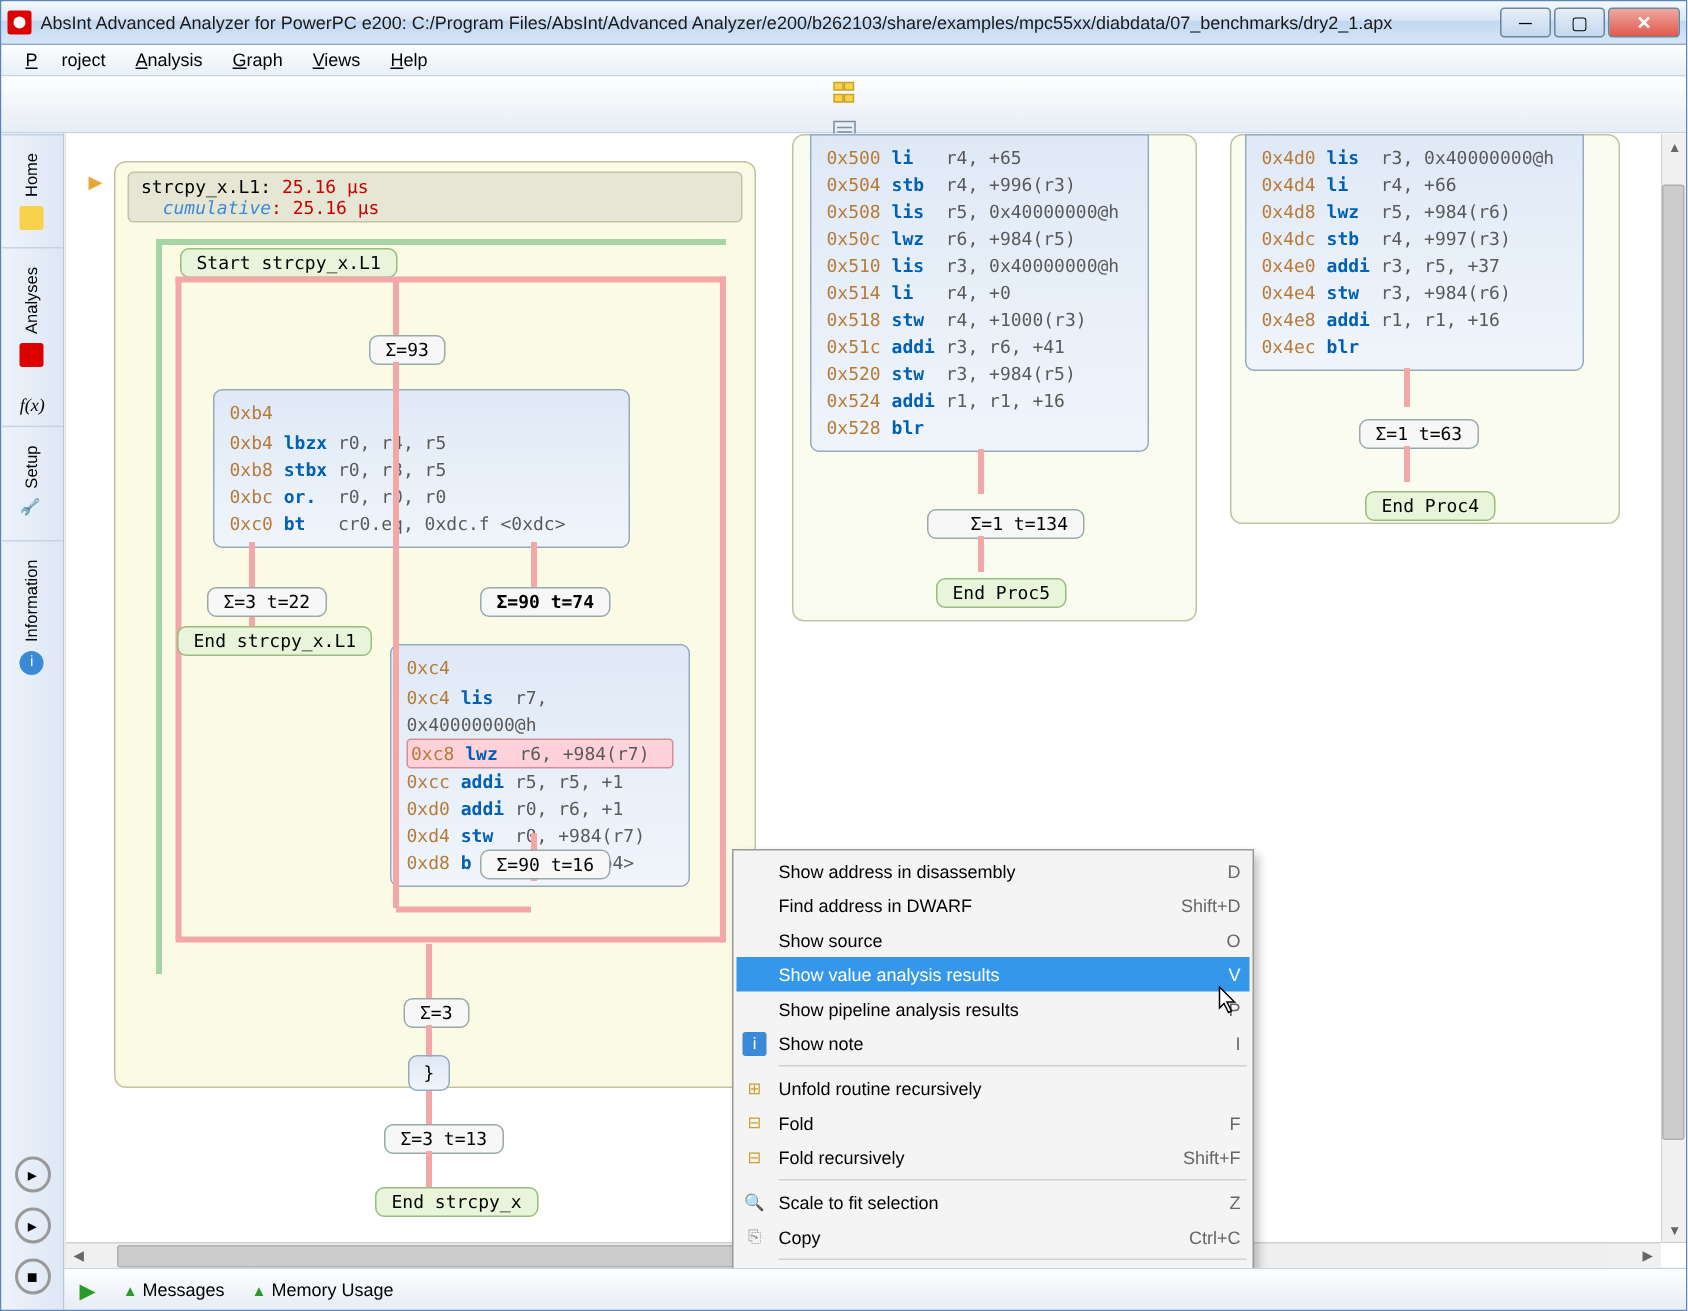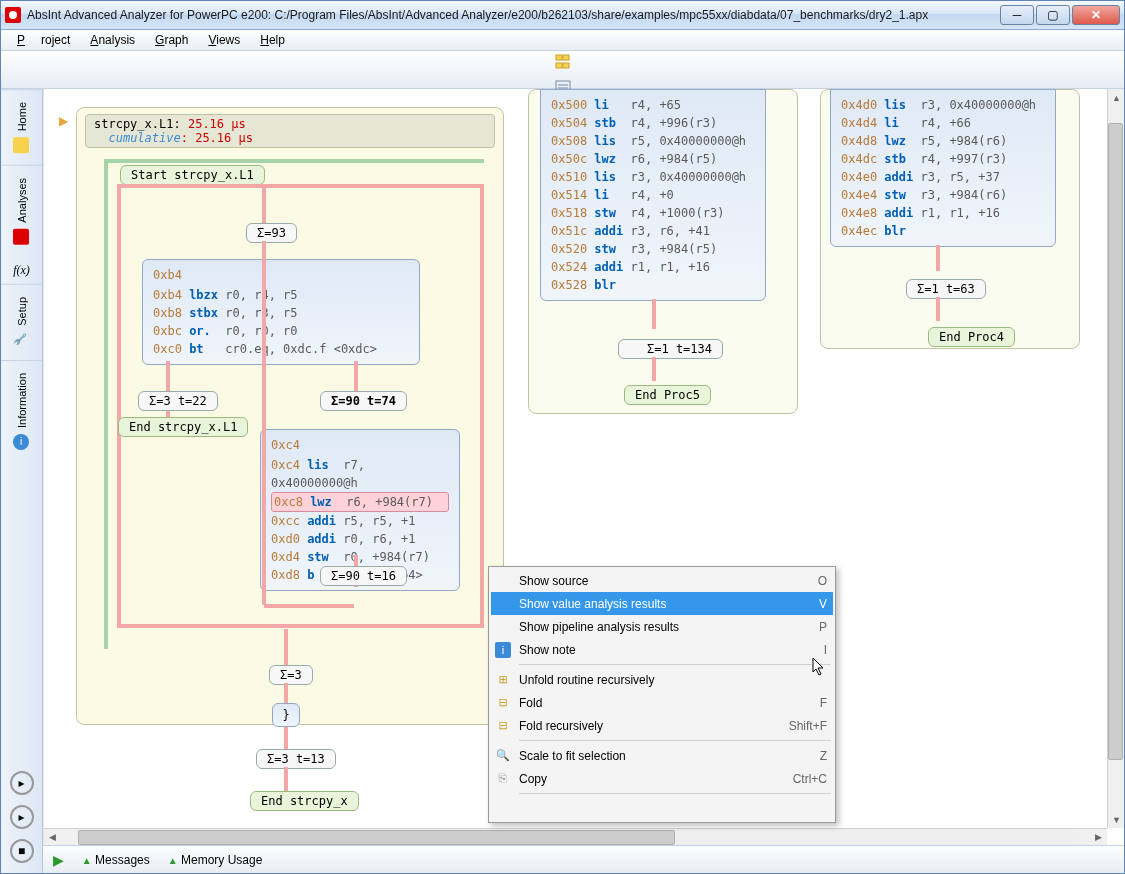--- a/index.html
+++ b/index.html
@@ -309,26 +309,34 @@
                   <div><span class="addr">0x4dc</span> <span class="instr">stb&nbsp;</span> <span class="args"> r4, +997(r3)</span></div>
                   <div><span class="addr">0x4e0</span> <span class="instr">addi</span> <span class="args">r3, r5, +37</span></div>
                   <div><span class="addr">0x4e4</span> <span class="instr">stw&nbsp;</span> <span class="args"> r3, +984(r6)</span></div>
                   <div><span class="addr">0x4e8</span> <span class="instr">addi</span> <span class="args">r1, r1, +16</span></div>
                   <div><span class="addr">0x4ec</span> <span class="instr">blr&nbsp;</span> <span class="args"></span></div>
                 </div>
             </div>
             <div class="edge v" style="left:892px; top:156px; height:26px;"></div>
             <div class="node label" style="left:862px; top:190px;">Σ=1 t=63</div>
             <div class="edge v" style="left:892px; top:208px; height:24px;"></div>
-            <div class="node green" style="left:884px; top:238px;">End Proc4</div>
+            <div class="node green" style="left:866px; top:238px;">End Proc4</div>
 
           </div>
         </div>
 
         <div class="context-menu" id="ctx-menu">
+            <div class="ctx-item">
+              <span>Show address in disassembly</span>
+              <span class="shortcut">D</span>
+            </div>
+            <div class="ctx-item">
+              <span>Find address in DWARF</span>
+              <span class="shortcut">Shift+D</span>
+            </div>
             <div class="ctx-item">
               <span>Show source</span>
               <span class="shortcut">O</span>
             </div>
             <div class="ctx-item highlight">
               <span>Show value analysis results</span>
               <span class="shortcut">V</span>
             </div>
             <div class="ctx-item">
               <span>Show pipeline analysis results</span>

